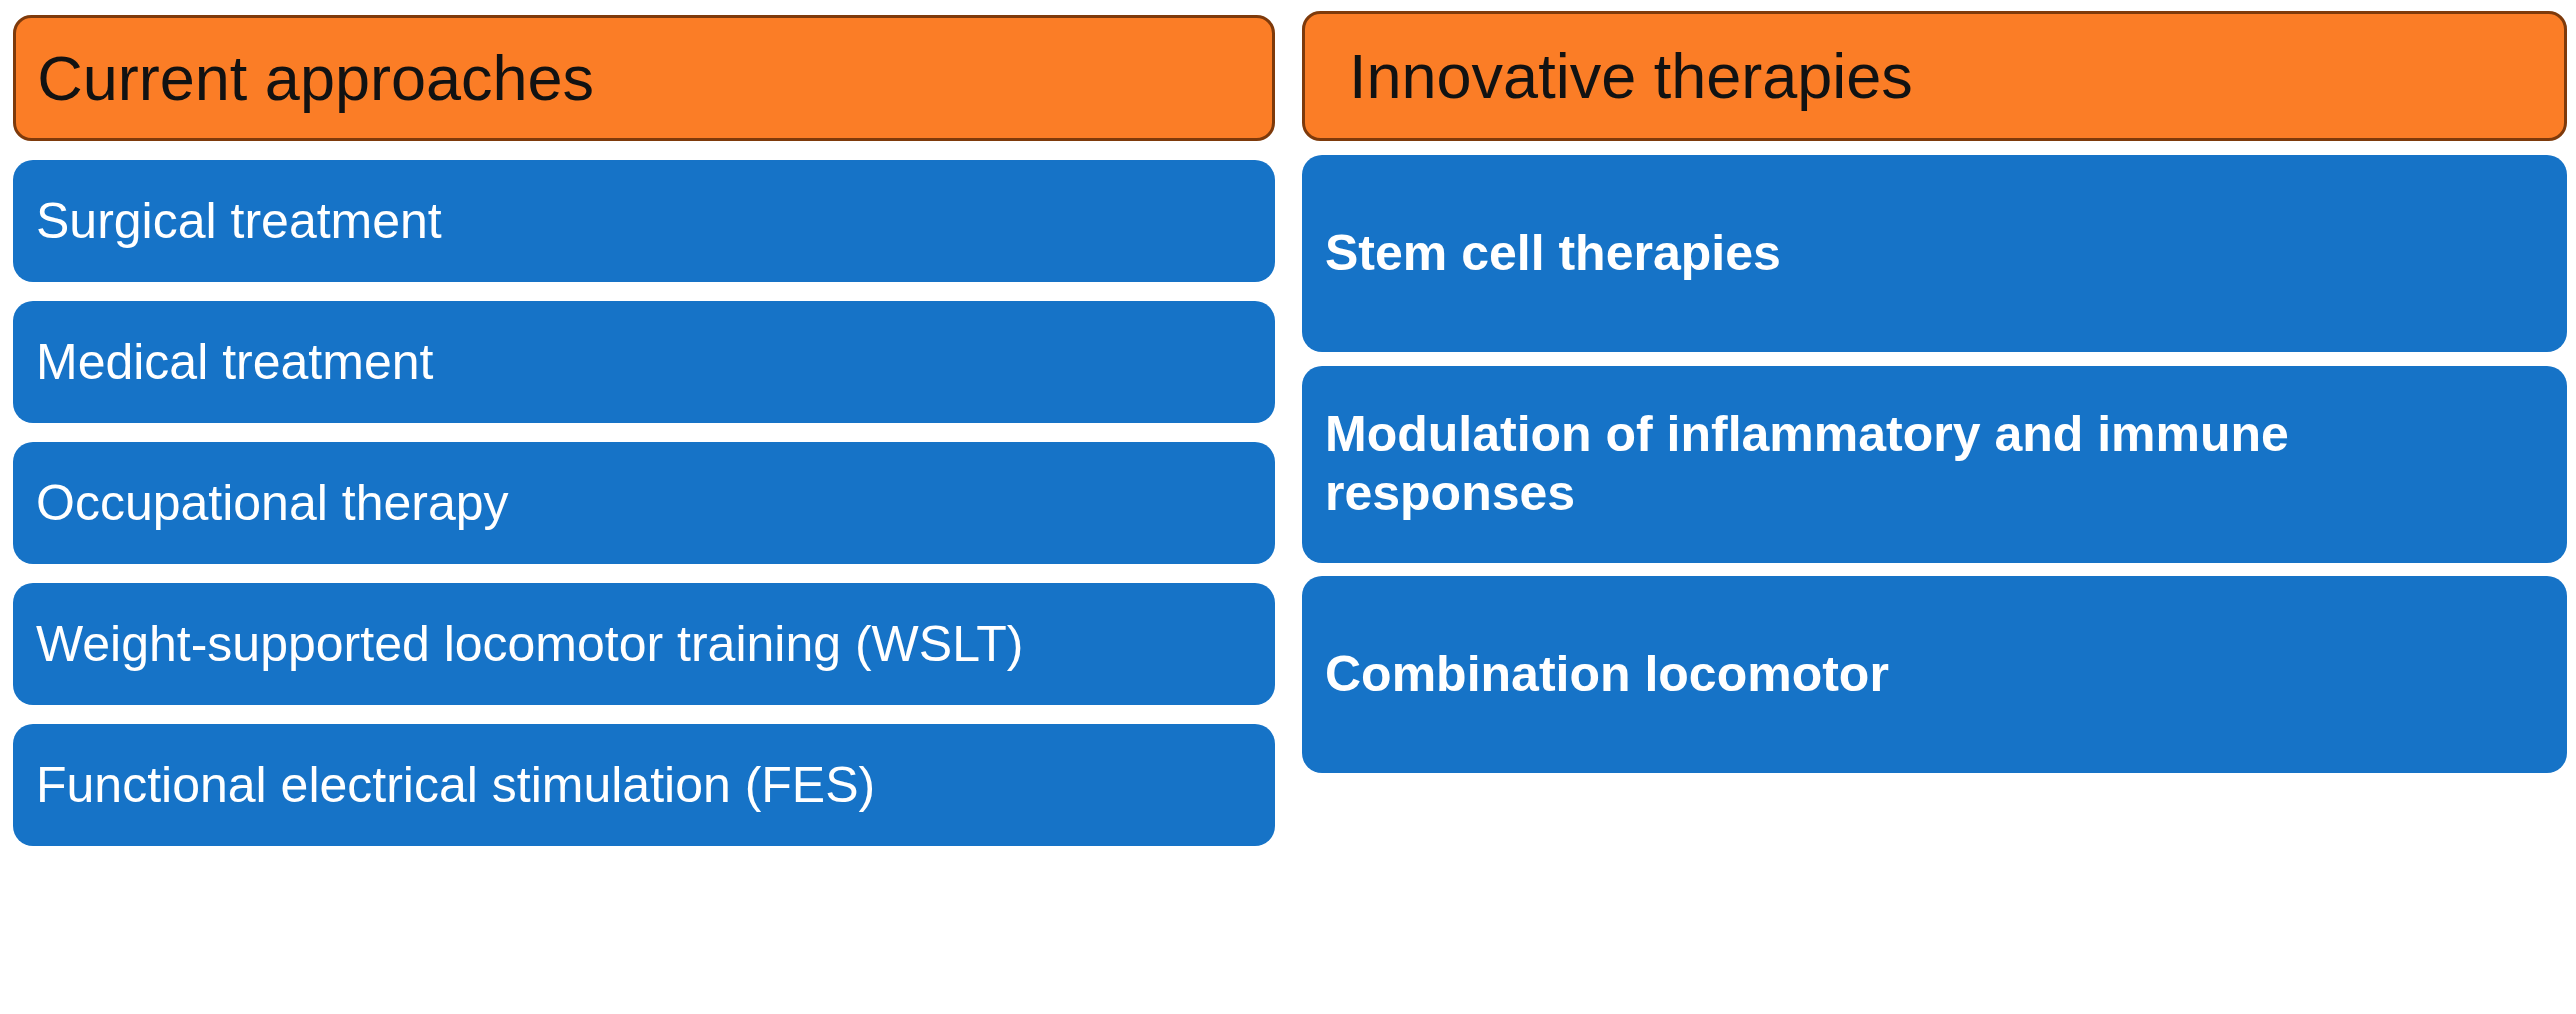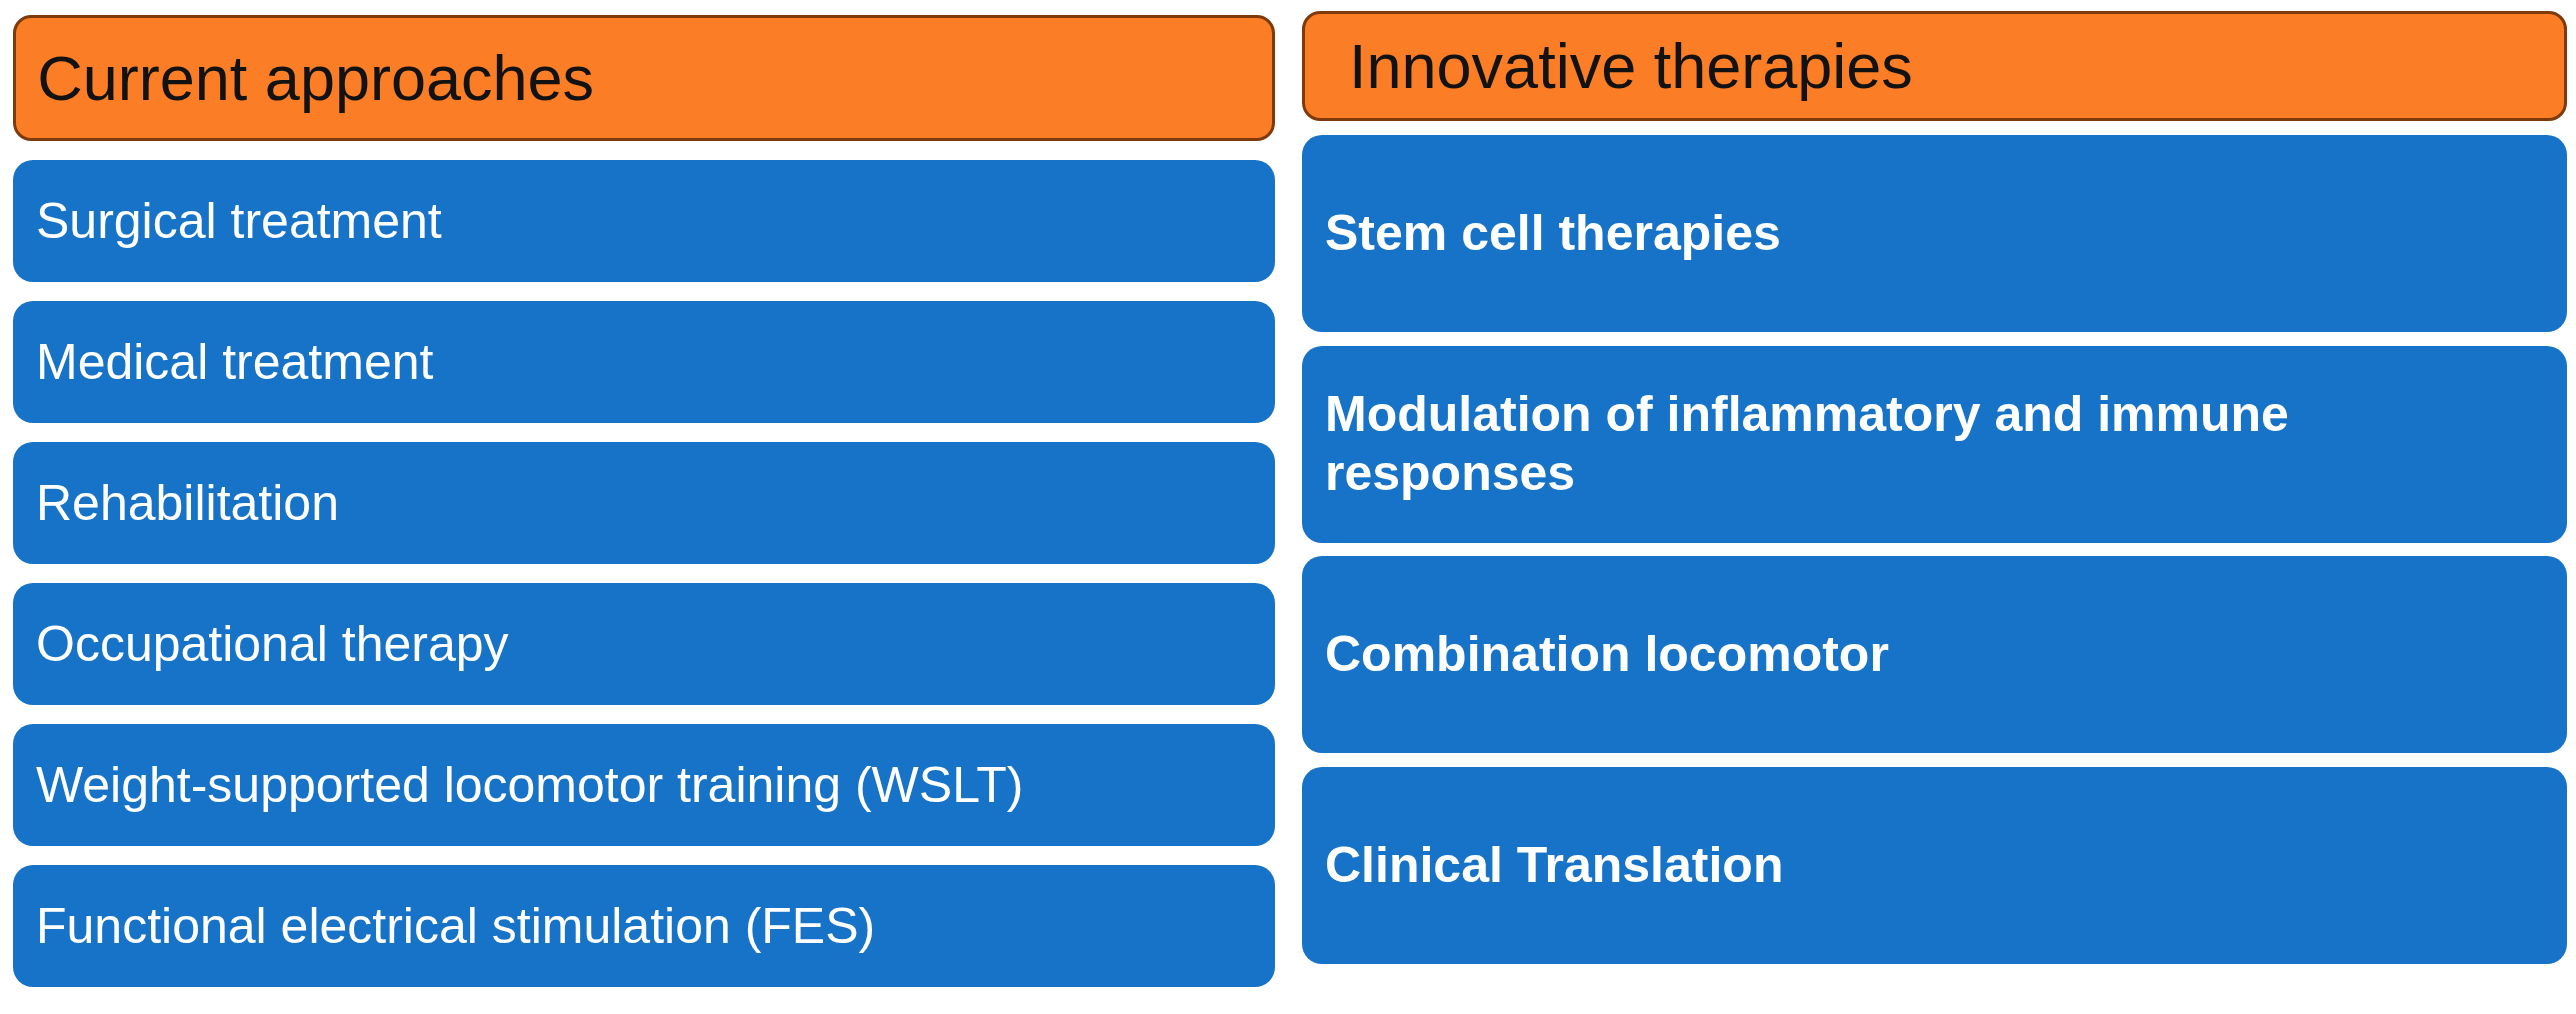--- a/index.html
+++ b/index.html
@@ -39,21 +39,21 @@
     color: var(--header-text);
     font-size: 63px;
     line-height: 1;
     display: flex;
     align-items: center;
     padding: 0 21.3px;
     flex: 0 0 auto;
     text-align: center;
   }
   .column.left  .header-box { margin-top: 15.2px; height: 126px; }
-  .column.right .header-box { margin-top: 11.4px; height: 110px; padding-left: 44px; }
+  .column.right .header-box { margin-top: 11.4px; height: 130px; padding-left: 44px; }
 
   .item {
     background: var(--blue);
     border-radius: 20px;
     color: var(--item-text);
     font-size: 50px;
     line-height: 1.18;
     display: flex;
     align-items: center;
     padding: 0 23px;
@@ -66,28 +66,26 @@
 </style>
 </head>
 <body>
 
 <div class="page">
 
   <div class="column left">
     <div class="header-box">Current approaches</div>
     <div class="item">Surgical treatment</div>
     <div class="item">Medical treatment</div>
-    <div class="item">Rehabilitation</div>
     <div class="item">Occupational therapy</div>
     <div class="item">Weight-supported locomotor training (WSLT)</div>
     <div class="item">Functional electrical stimulation (FES)</div>
   </div>
 
   <div class="column right">
     <div class="header-box">Innovative therapies</div>
     <div class="item">Stem cell therapies</div>
     <div class="item">Modulation of inflammatory and immune responses</div>
     <div class="item">Combination locomotor</div>
-    <div class="item">Clinical Translation</div>
   </div>
 
 </div>
 
 
 </body></html>

